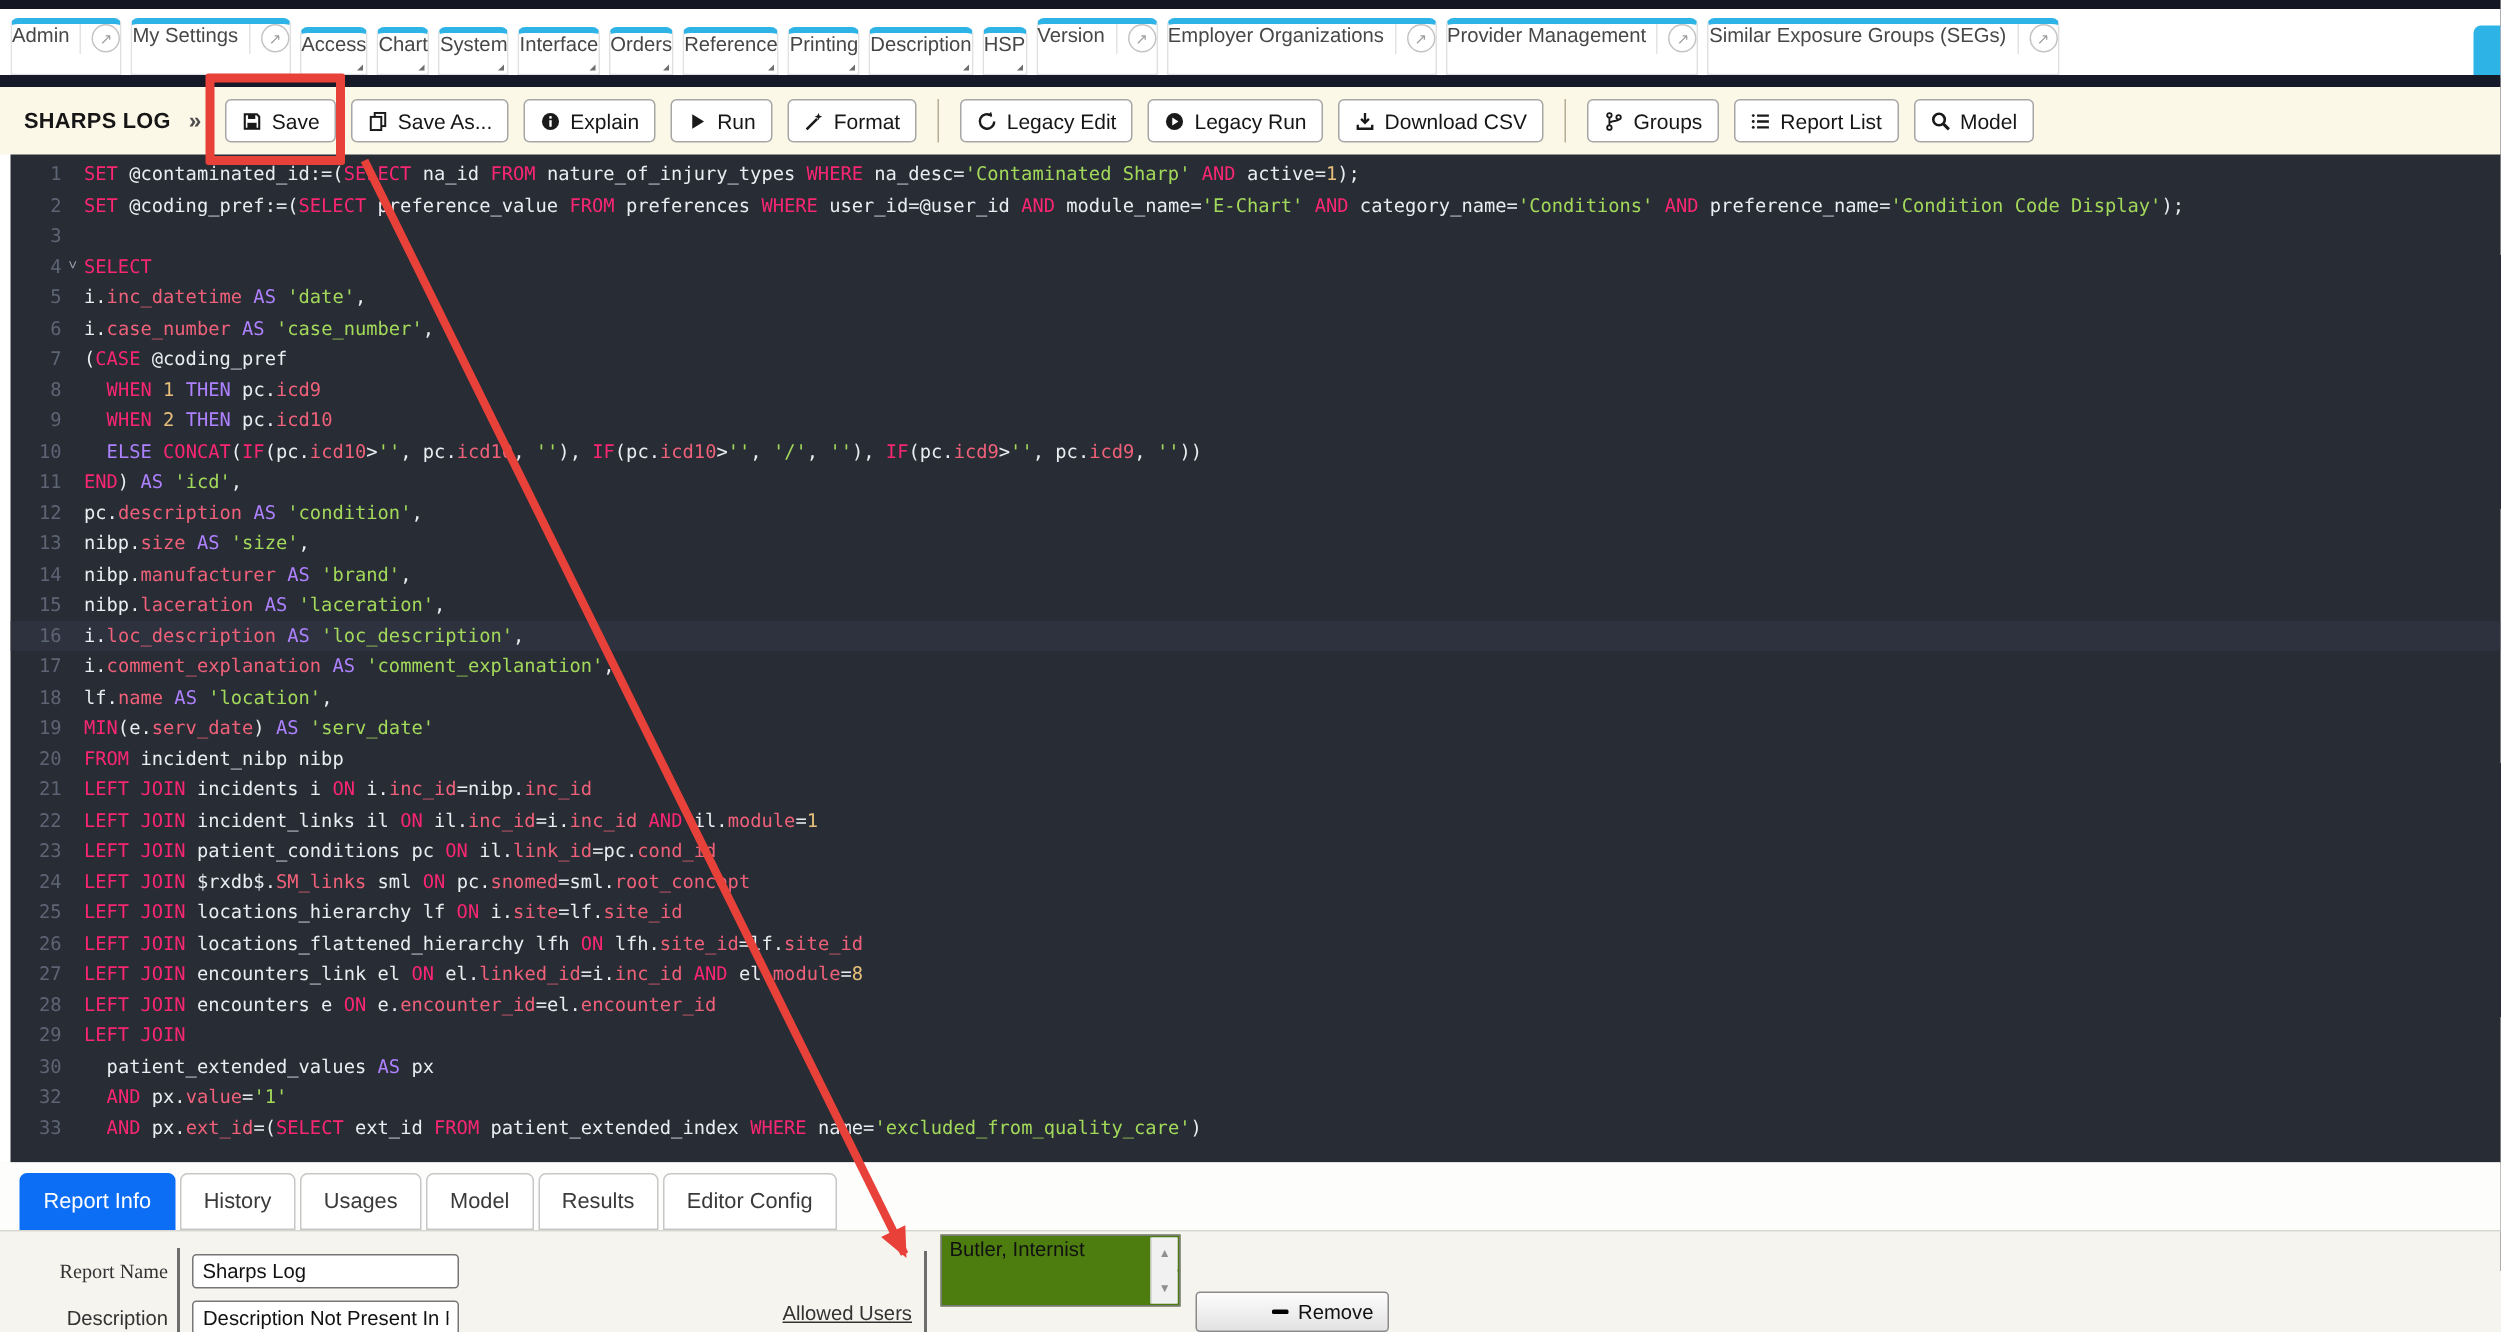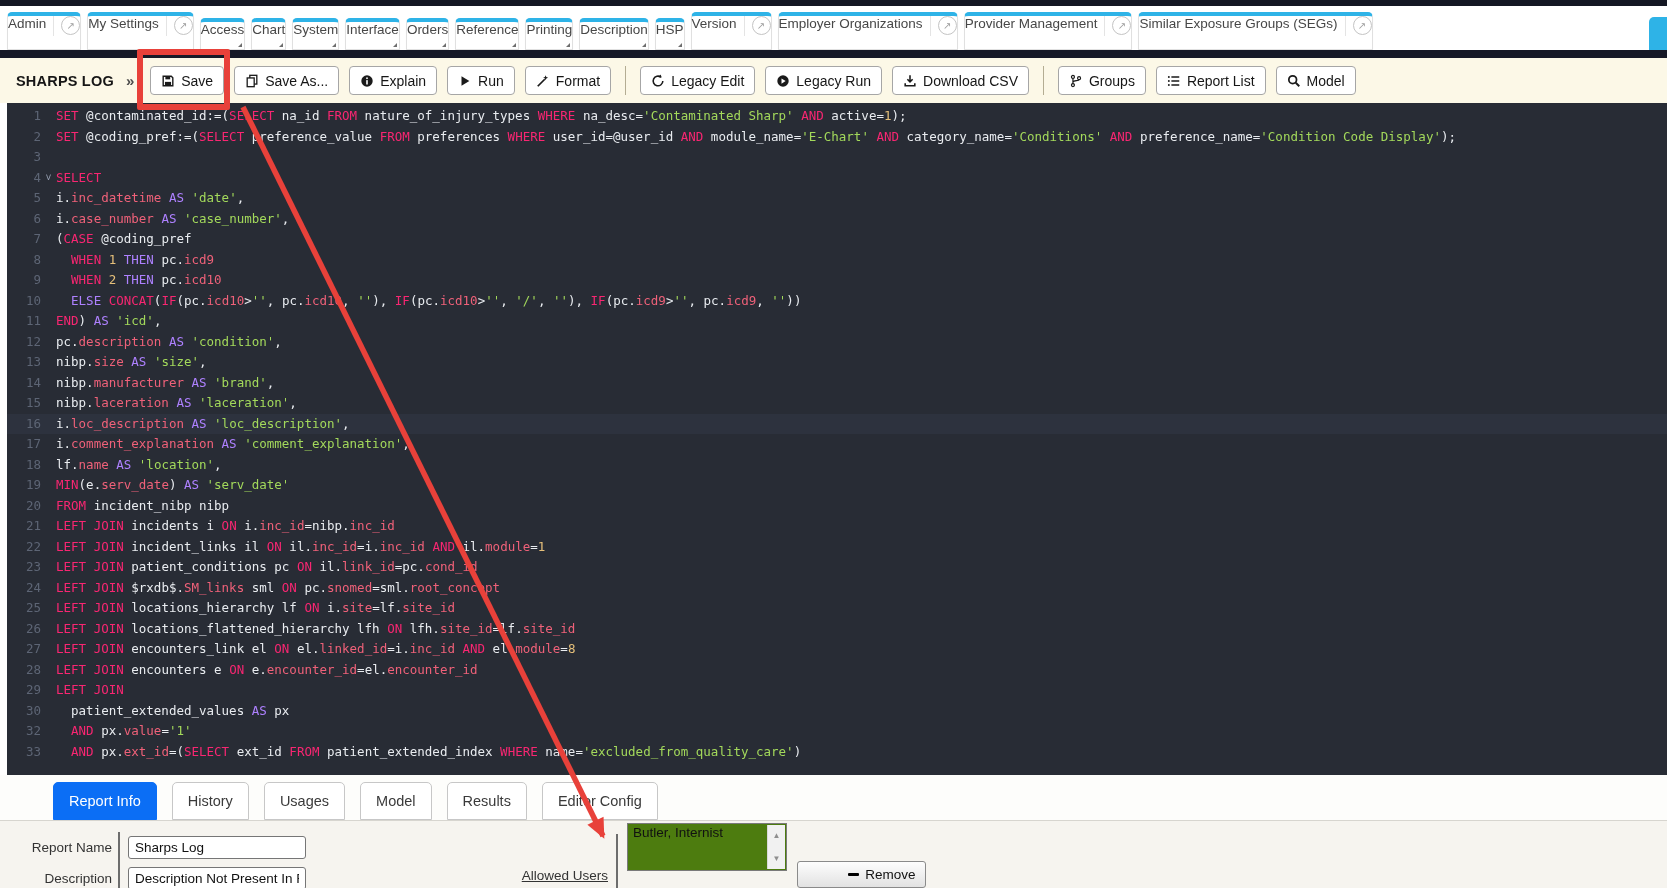--- a/index.html
+++ b/index.html
@@ -276,31 +276,31 @@
       <div class="cm-line"><span class="gut">28</span><span class="foldcol"></span><span class="code"><span class="k1">LEFT</span><span class="o"> </span><span class="k1">JOIN</span><span class="o"> </span><span class="d">encounters</span><span class="o"> </span><span class="d">e</span><span class="o"> </span><span class="k1">ON</span><span class="o"> </span><span class="d">e</span><span class="d">.</span><span class="p">encounter_id</span><span class="o">=</span><span class="d">el</span><span class="d">.</span><span class="p">encounter_id</span></span></div>
       <div class="cm-line"><span class="gut">29</span><span class="foldcol"></span><span class="code"><span class="k1">LEFT</span><span class="o"> </span><span class="k1">JOIN</span></span></div>
       <div class="cm-line"><span class="gut">30</span><span class="foldcol"></span><span class="code"><span class="o">  </span><span class="d">patient_extended_values</span><span class="o"> </span><span class="k2">AS</span><span class="o"> </span><span class="d">px</span></span></div>
       <div class="cm-line"><span class="gut">32</span><span class="foldcol"></span><span class="code"><span class="o">  </span><span class="k1">AND</span><span class="o"> </span><span class="d">px</span><span class="d">.</span><span class="p">value</span><span class="o">=</span><span class="s">'1'</span></span></div>
       <div class="cm-line"><span class="gut">33</span><span class="foldcol"></span><span class="code"><span class="o">  </span><span class="k1">AND</span><span class="o"> </span><span class="d">px</span><span class="d">.</span><span class="p">ext_id</span><span class="o">=(</span><span class="k1">SELECT</span><span class="o"> </span><span class="d">ext_id</span><span class="o"> </span><span class="k1">FROM</span><span class="o"> </span><span class="d">patient_extended_index</span><span class="o"> </span><span class="k1">WHERE</span><span class="o"> </span><span class="d">name</span><span class="o">=</span><span class="s">'excluded_from_quality_care'</span><span class="o">)</span></span></div>
     </div>
 </div>
 
 <div class="bottom">
   <div class="btabs">
-    <div id="bottom-tabs" style="display:flex;align-items:flex-end;gap:15px;margin-left:40px;">
+    <div id="bottom-tabs" style="display:flex;align-items:flex-end;gap:3px;">
         <div class="btab active">Report Info</div>
         <div class="btab">History</div>
         <div class="btab">Usages</div>
         <div class="btab">Model</div>
         <div class="btab">Results</div>
         <div class="btab">Editor Config</div>
       </div>
   </div>
 
-  <span class="flabel" style="left:0;width:112px;top:65px;">Report Name</span>
+  <span class="flabel" style="left:0;width:112px;top:65px;font-family:Liberation Serif, serif;">Report Name</span>
   <div class="fdiv" style="left:118px;top:57px;height:80px;"></div>
   <input class="finput" style="left: 128px; top: 61px; width: 164px;" value="Sharps Log">
 
   <span class="flabel" style="left:0;width:112px;top:96px;">Description</span>
   <input class="finput" style="left: 128px; top: 92px; width: 164px;" value="Description Not Present In F">
 
   <span class="flabel" style="left:478px;width:130px;top:93px;text-decoration:underline;">Allowed Users</span>
   <div class="fdiv" style="left:616px;top:59px;height:60px;"></div>
 
   <div class="listbox">

